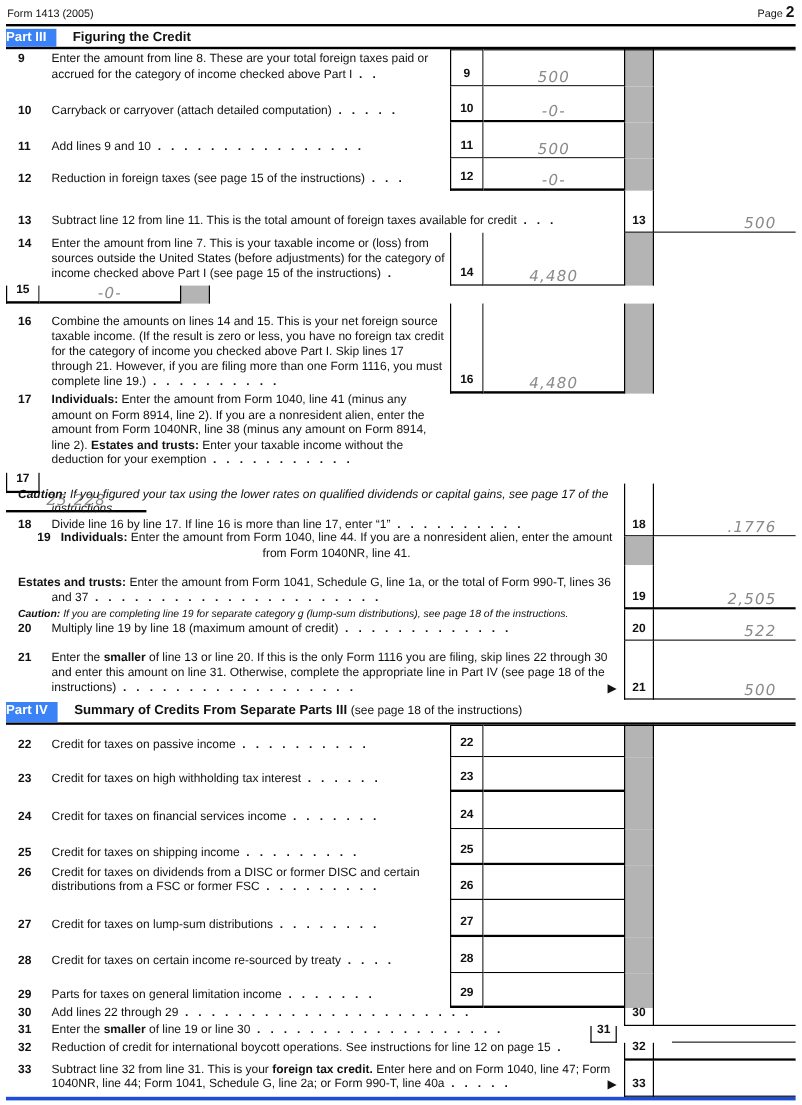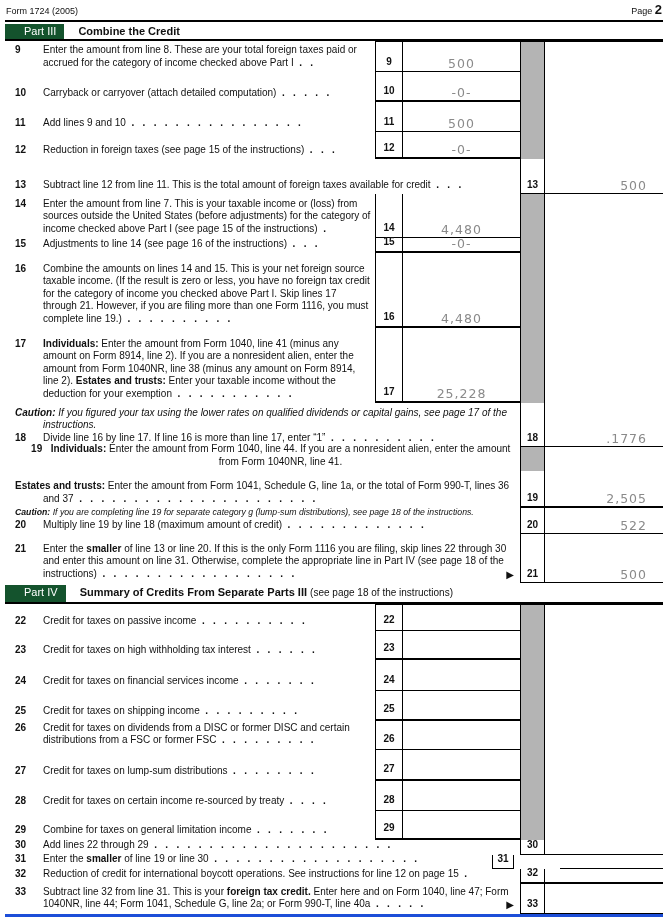--- a/index.html
+++ b/index.html
@@ -9,22 +9,22 @@
     font-family:"Liberation Sans","DejaVu Sans",sans-serif;
     font-size:10px;line-height:12.5px;color:#111;
   }
   
   .hdr{display:flex;justify-content:space-between;align-items:flex-end;
        border-bottom:2px solid #000;padding:4px 1px 2px 1px;font-size:9px;}
   .pagewrap{font-size:9px;text-align:center;}
   .pagenum{font-weight:bold;font-size:13px;}
   
   .partbar{display:flex;align-items:stretch;border-bottom:2px solid #000;margin-top:2px;}
-  .partlabel{background:#14532d;color:#fff;font-weight:normal;font-size:11px;
-             padding:1px 8px 2px 19px;white-space:nowrap;}
+  .partlabel{background:#3b82f6;color:#fff;font-weight:bold;font-size:11px;
+             padding:1px 8px 2px 0;white-space:nowrap;}
   .parttitle{font-weight:bold;font-size:11px;padding:1px 0 2px 14px;white-space:nowrap;}
   .partnote{font-weight:normal;font-size:10px;}
   
   .row{display:flex;position:relative;box-sizing:border-box;}
   .row *{box-sizing:border-box;}
   .desc{position:relative;display:flex;flex-direction:column;justify-content:flex-end;
         padding:0 2px 3px 10px;}
   .desc.w-mid{width:370px;}
   .desc.w-wide{width:515px;}
   .block{padding-left:28px;text-indent:-28px;}
@@ -37,39 +37,39 @@
   .vb{width:117px;border-bottom:1px solid #000;display:flex;align-items:flex-end;
       justify-content:center;padding-bottom:1px;background:#fff;}
   .gc{width:25px;background:#b4b4b4;border-left:1px solid #000;border-right:1px solid #000;}
   .rc{width:118px;background:#fff;}
   .nb2{width:25px;border-left:1px solid #000;border-right:1px solid #000;border-bottom:1px solid #000;
        display:flex;align-items:flex-end;justify-content:center;font-weight:bold;padding-bottom:2px;background:#fff;}
   .rc2{width:118px;border-bottom:1px solid #000;display:flex;align-items:flex-end;
        justify-content:flex-end;padding:0 16px 1px 0;background:#fff;}
   .row.thick .nb,.row.thick .vb,.row.thick .nb2,.row.thick .rc2{border-bottom-width:2.5px;}
   .row.top .nb,.row.top .vb,.row.top .gc,.row.top .rc,.row.top .nb2,.row.top .rc2{border-top:1px solid #000;}
-  .hw{font-family:"DejaVu Sans",sans-serif;color:#8a8a8a;
+  .hw{font-family:"DejaVu Sans",sans-serif;font-style:italic;color:#8a8a8a;
       font-size:12.5px;letter-spacing:1px;}
   
   .endrule{border-bottom:3px solid #1d4ed8;}
 </style>
 </head>
 <body>
 
 <div class="hdr">
-  <span>Form 1724 (2005)</span>
+  <span>Form 1413 (2005)</span>
   <span class="pagewrap">
     <span>Page</span>
     <span class="pagenum">2</span>
   </span>
 </div>
 
 <div class="partbar">
   <span class="partlabel">Part III</span>
-  <span class="parttitle">Combine the Credit</span>
+  <span class="parttitle">Figuring the Credit</span>
 </div>
 
 <div id="part3-rows">
     <div class="row top" style="height: 31px;">
       <div class="desc w-mid">
         <div class="block"><span class="lnum">9</span><span>Enter the amount from line 8. These are your total foreign taxes paid or accrued for the category of income checked above Part I</span><span class="dots">&nbsp;&nbsp;.&nbsp;&nbsp;&nbsp;.</span></div>
       </div>
       <div class="nb">9</div>
       <div class="vb">
         <span class="hw">500</span>
@@ -124,42 +124,39 @@
         <div class="block"><span class="lnum">14</span><span>Enter the amount from line 7. This is your taxable income or (loss) from sources outside the United States (before adjustments) for the category of income checked above Part I (see page 15 of the instructions)</span><span class="dots">&nbsp;&nbsp;.</span></div>
       </div>
       <div class="nb">14</div>
       <div class="vb">
         <span class="hw">4,480</span>
       </div>
       <div class="gc"></div>
       <div class="rc"></div>
     </div>
     <div class="row thick" style="height: 15px;">
-      <div class="desc w-mid">
-        <div class="block"><span class="lnum">15</span><span>Adjustments to line 14 (see page 16 of the instructions)</span><span class="dots">&nbsp;&nbsp;.&nbsp;&nbsp;&nbsp;.&nbsp;&nbsp;&nbsp;.</span></div>
-      </div>
       <div class="nb">15</div>
       <div class="vb">
         <span class="hw">-0-</span>
       </div>
       <div class="gc"></div>
       <div class="rc"></div>
     </div>
     <div class="row thick" style="height: 75px;">
       <div class="desc w-mid">
         <div class="block"><span class="lnum">16</span><span>Combine the amounts on lines 14 and 15. This is your net foreign source taxable income. (If the result is zero or less, you have no foreign tax credit for the category of income you checked above Part I. Skip lines 17 through 21. However, if you are filing more than one Form 1116, you must complete line 19.)</span><span class="dots">&nbsp;&nbsp;.&nbsp;&nbsp;&nbsp;.&nbsp;&nbsp;&nbsp;.&nbsp;&nbsp;&nbsp;.&nbsp;&nbsp;&nbsp;.&nbsp;&nbsp;&nbsp;.&nbsp;&nbsp;&nbsp;.&nbsp;&nbsp;&nbsp;.&nbsp;&nbsp;&nbsp;.&nbsp;&nbsp;&nbsp;.</span></div>
       </div>
       <div class="nb">16</div>
       <div class="vb">
         <span class="hw">4,480</span>
       </div>
       <div class="gc"></div>
       <div class="rc"></div>
     </div>
-    <div class="row thick" style="height: 75px;">
+    <div class="row thick" style="height: 75px; flex-direction: column;">
       <div class="desc w-mid">
         <div class="block"><span class="lnum">17</span><span class="b ">Individuals: </span><span>Enter the amount from Form 1040, line 41 (minus any amount on Form 8914, line 2). If you are a nonresident alien, enter the amount from Form 1040NR, line 38 (minus any amount on Form 8914, line 2). </span><span class="b ">Estates and trusts: </span><span>Enter your taxable income without the deduction for your exemption</span><span class="dots">&nbsp;&nbsp;.&nbsp;&nbsp;&nbsp;.&nbsp;&nbsp;&nbsp;.&nbsp;&nbsp;&nbsp;.&nbsp;&nbsp;&nbsp;.&nbsp;&nbsp;&nbsp;.&nbsp;&nbsp;&nbsp;.&nbsp;&nbsp;&nbsp;.&nbsp;&nbsp;&nbsp;.&nbsp;&nbsp;&nbsp;.&nbsp;&nbsp;&nbsp;.</span></div>
       </div>
       <div class="nb">17</div>
       <div class="vb">
         <span class="hw">25,228</span>
       </div>
       <div class="gc"></div>
       <div class="rc"></div>
     </div>
@@ -289,21 +286,21 @@
       </div>
       <div class="nb">28</div>
       <div class="vb">
         <span class="hw"></span>
       </div>
       <div class="gc"></div>
       <div class="rc"></div>
     </div>
     <div class="row thick" style="height: 29px;">
       <div class="desc w-mid">
-        <div class="block"><span class="lnum">29</span><span>Combine for taxes on general limitation income</span><span class="dots">&nbsp;&nbsp;.&nbsp;&nbsp;&nbsp;.&nbsp;&nbsp;&nbsp;.&nbsp;&nbsp;&nbsp;.&nbsp;&nbsp;&nbsp;.&nbsp;&nbsp;&nbsp;.&nbsp;&nbsp;&nbsp;.</span></div>
+        <div class="block"><span class="lnum">29</span><span>Parts for taxes on general limitation income</span><span class="dots">&nbsp;&nbsp;.&nbsp;&nbsp;&nbsp;.&nbsp;&nbsp;&nbsp;.&nbsp;&nbsp;&nbsp;.&nbsp;&nbsp;&nbsp;.&nbsp;&nbsp;&nbsp;.&nbsp;&nbsp;&nbsp;.</span></div>
       </div>
       <div class="nb">29</div>
       <div class="vb">
         <span class="hw"></span>
       </div>
       <div class="gc"></div>
       <div class="rc"></div>
     </div>
     <div class="row" style="height: 15px;">
       <div class="desc w-wide">

